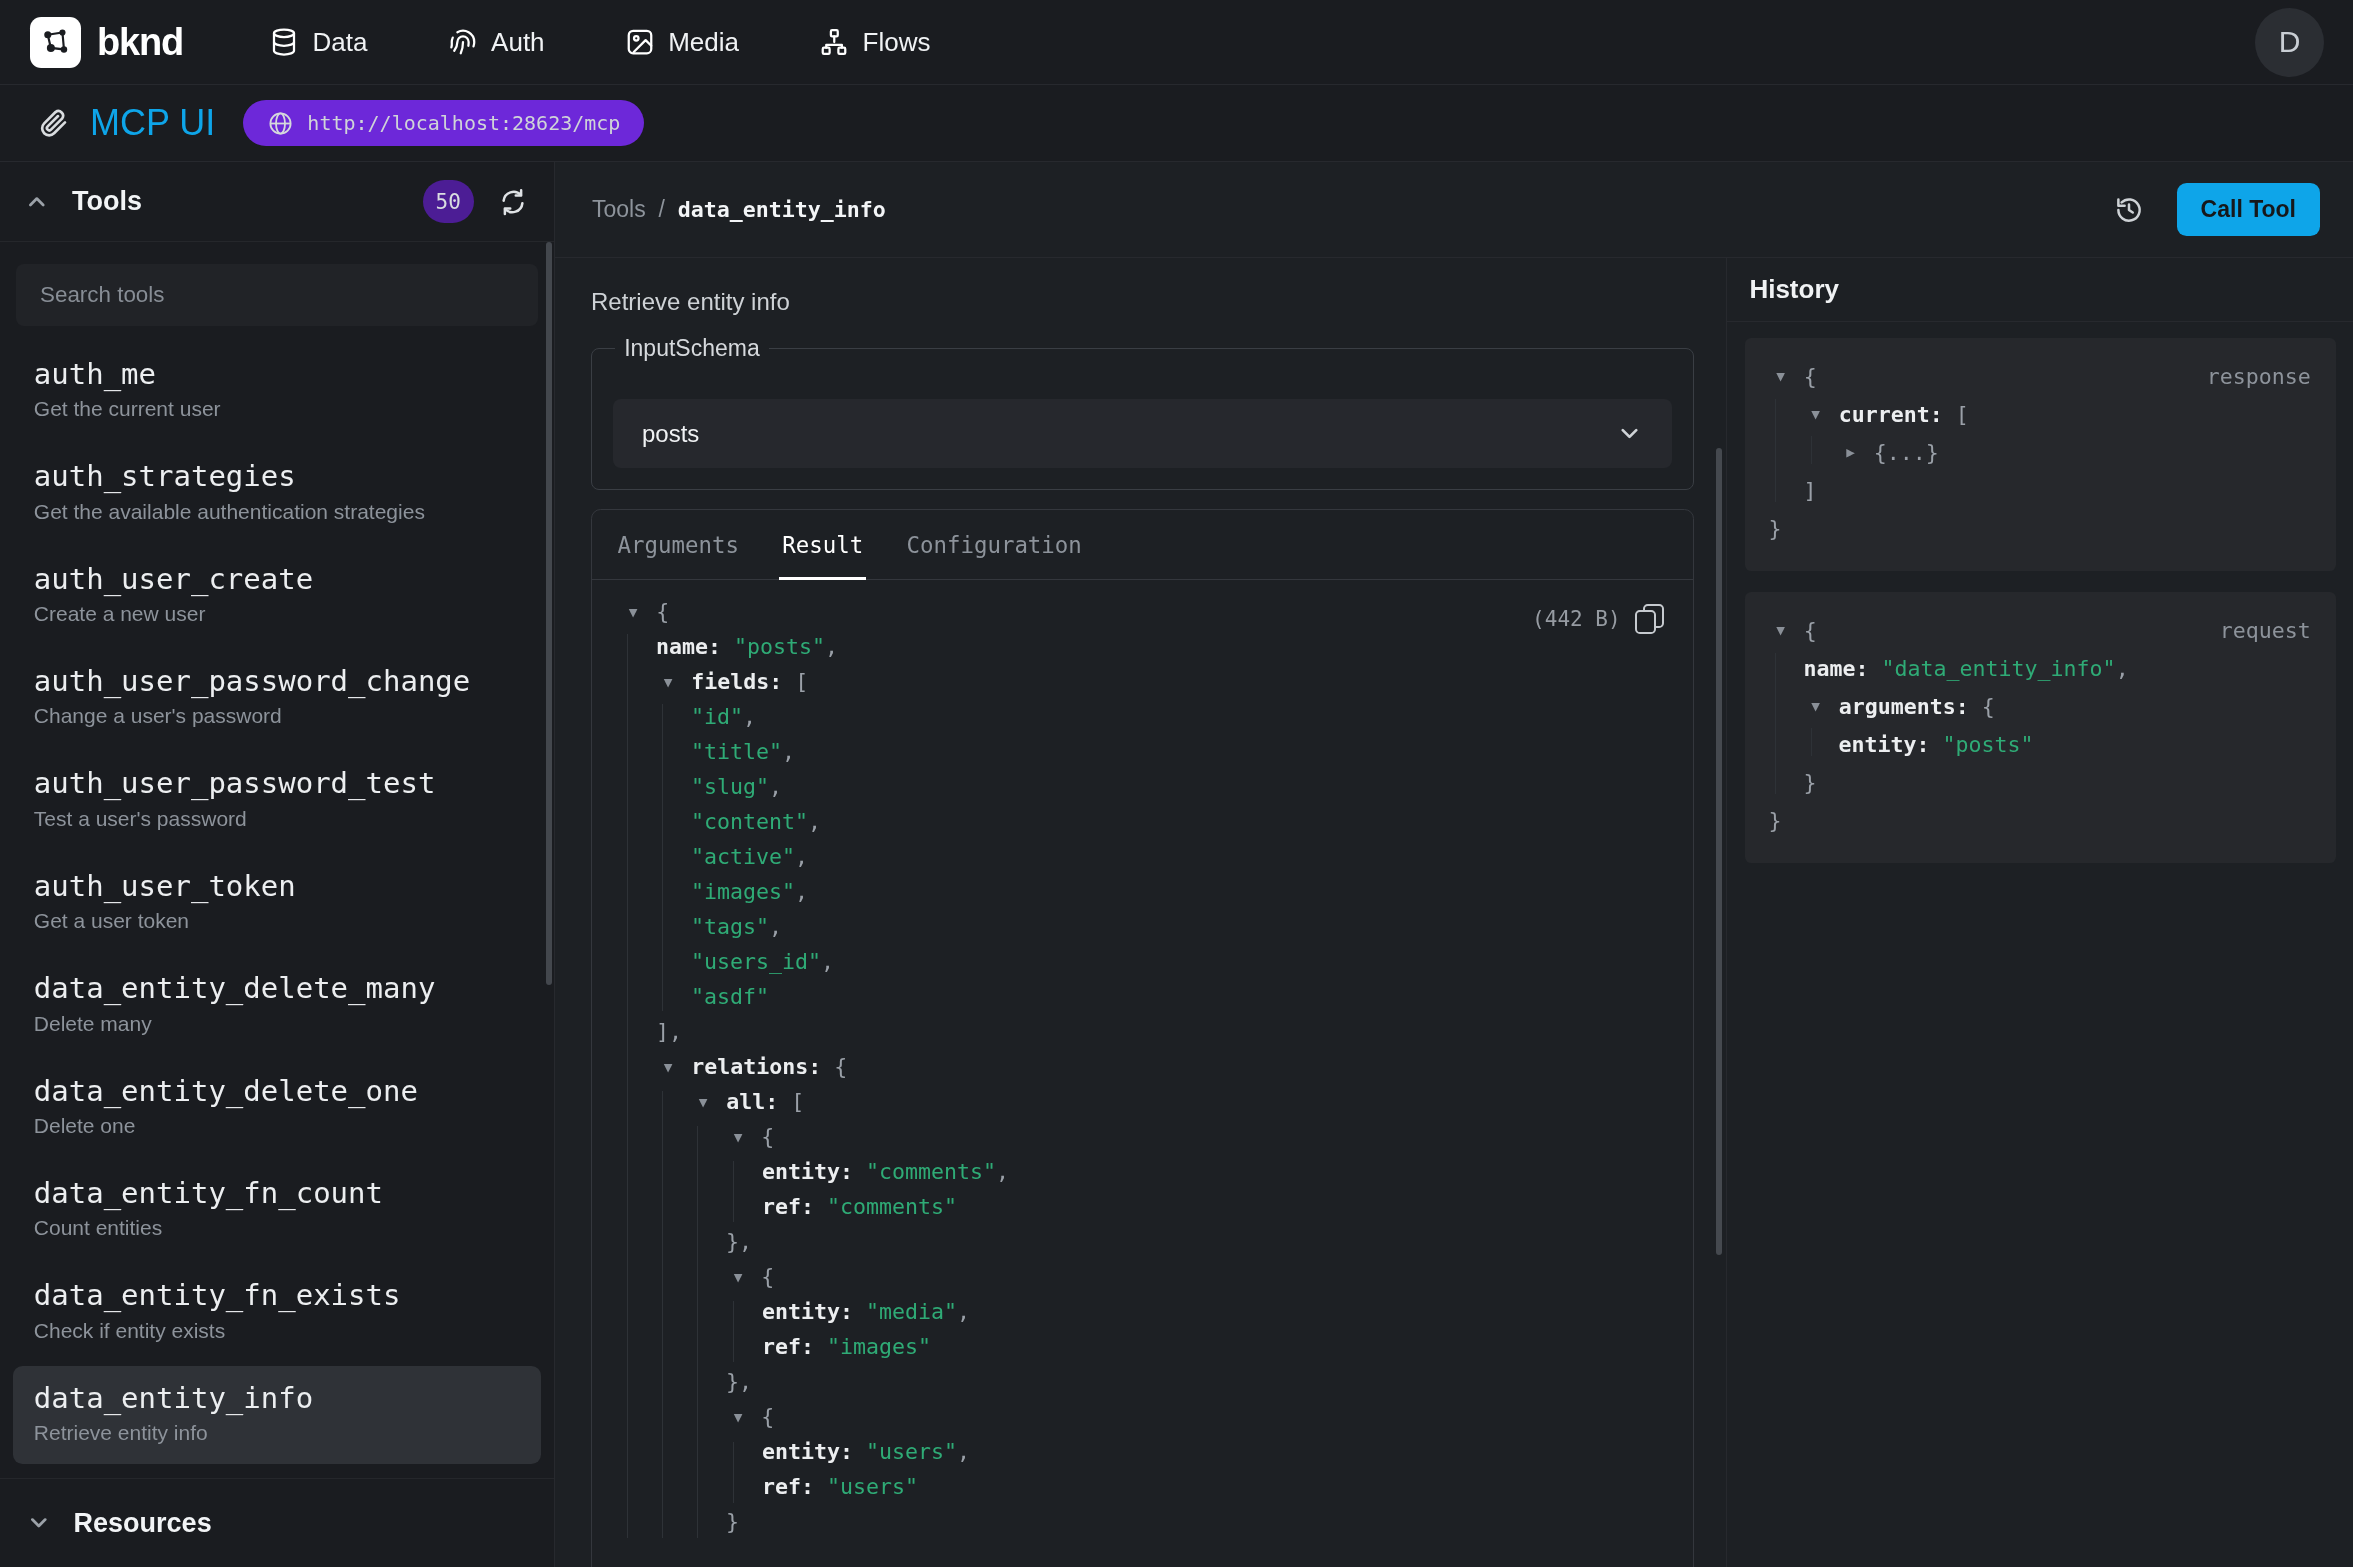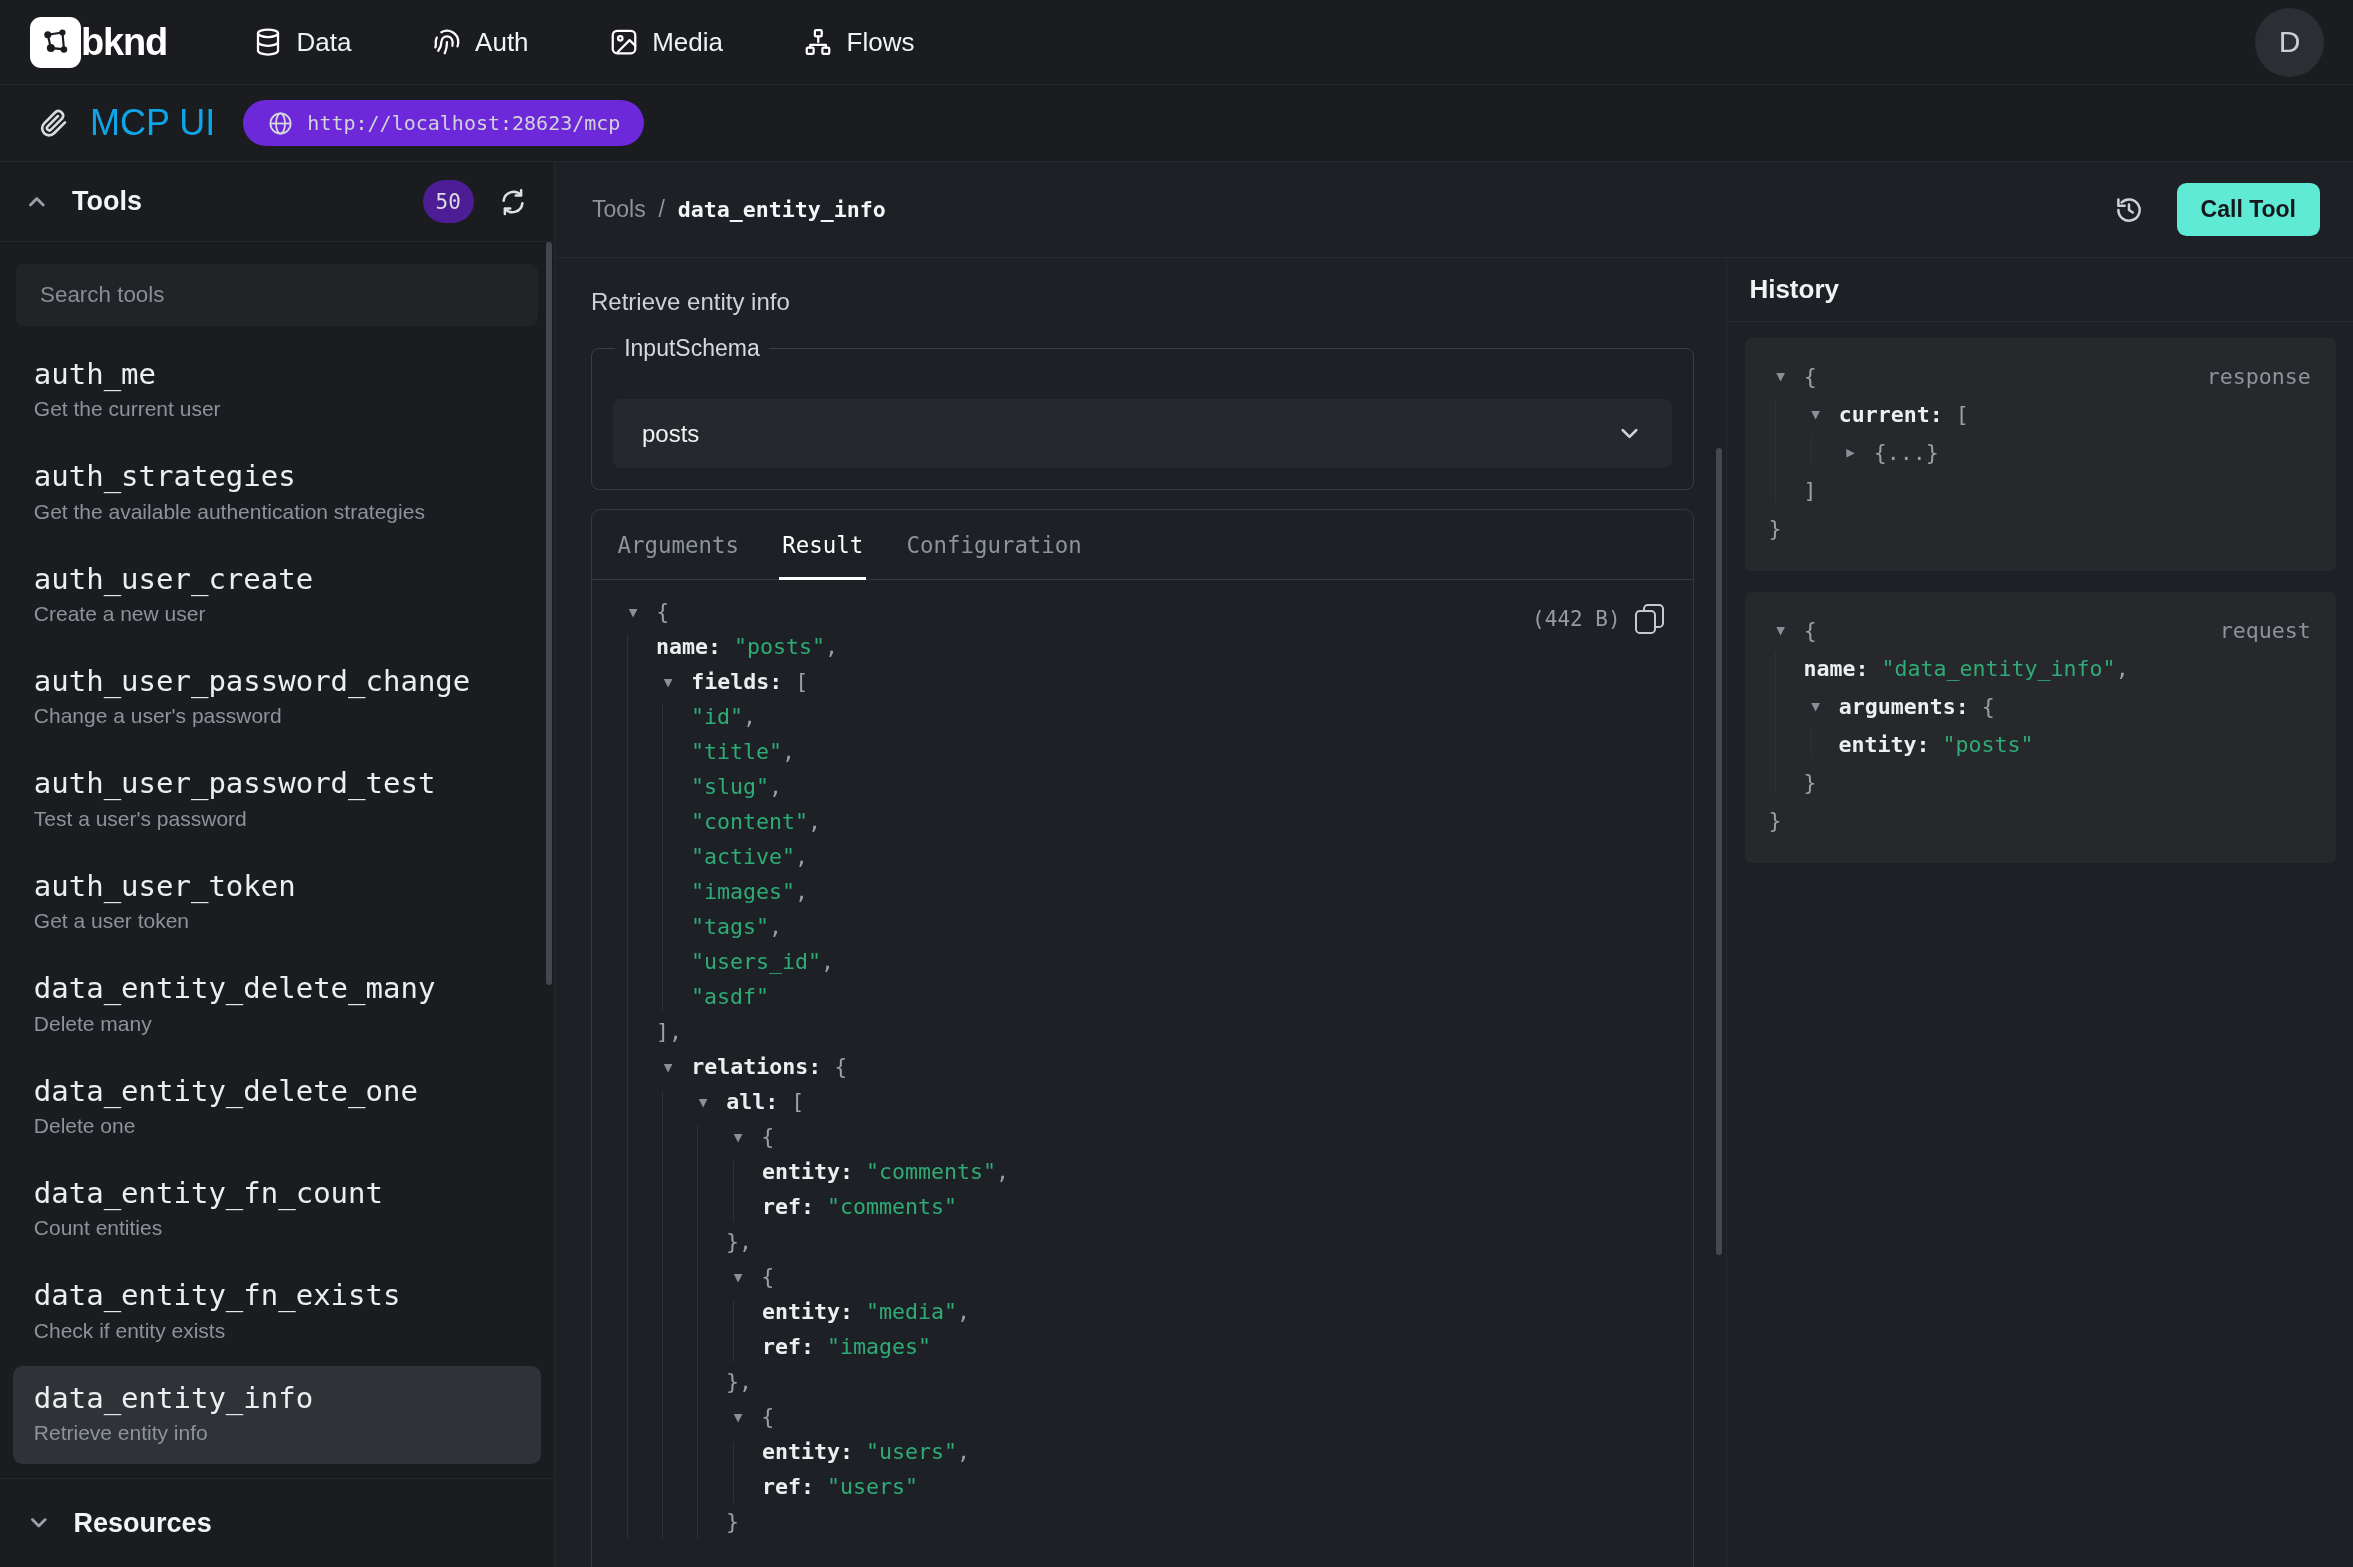--- a/index.html
+++ b/index.html
@@ -2,21 +2,21 @@
 <html style="font-size:12.8px"><head>
 <meta charset="utf-8">
 <style>
   * { margin:0; padding:0; box-sizing:border-box; }
   html,body { width:2354px; height:1568px; overflow:hidden; }
   body { background:#1d2024; font-family:"Liberation Sans", sans-serif; color:#eceef0; }
 
   
   .topnav { height:85px; display:flex; align-items:center; padding:0 30px;
             background:#1a1c20; border-bottom:0.8px solid #27292e; }
-  .brand { display:flex; align-items:center; }
+  .brand { display:flex; align-items:center; gap:16px; }
   .logo-box { width:51px; height:51px; background:#ffffff; border-radius:11.2px;
               display:flex; align-items:center; justify-content:center; }
   .brand-name { font-size:38px; font-weight:800; letter-spacing:-1.2px; color:#fff; }
   .nav-items { display:flex; margin-left:86px; gap:80px; }
   .nav-item { display:flex; align-items:center; gap:13.6px; font-size:26px; color:#f0f2f4; cursor:pointer; }
   .nav-item svg { width:30px; height:30px; stroke:#fff; fill:none; stroke-width:1.8; stroke-linecap:round; stroke-linejoin:round; }
   .avatar { margin-left:auto; width:69px; height:69px; border-radius:50%; background:#2b2e33;
             color:#c9ced4; font-size:30px; display:flex; align-items:center; justify-content:center; }
 
   
@@ -60,21 +60,21 @@
   .sb-thumb { position:absolute; right:2.4px; top:80px; width:5.6px; height:743px; background:#43474d; border-radius:3.2px; }
 
   
   .main-right { flex:1; display:flex; flex-direction:column; min-width:0; }
   .crumb-row { height:96px; border-bottom:0.8px solid #27292e; display:flex; align-items:center;
                padding:0 34px 0 37px; flex:none; }
   .crumbs { display:flex; align-items:center; gap:12.8px; font-size:23px; color:#8d939b; }
   .crumb-current { font-family:"DejaVu Sans Mono", monospace; font-weight:700; font-size:21.6px; color:#f3f5f7; }
   .history-btn { margin-left:auto; width:37px; height:37px; display:flex; align-items:center; justify-content:center; cursor:pointer; }
   .history-btn svg { width:30px; height:30px; stroke:#ced2d6; fill:none; stroke-width:2; stroke-linecap:round; stroke-linejoin:round; }
-  .call-tool { margin-left:29px; background:#5eead4; color:#16181b; font-size:23px; font-weight:700;
+  .call-tool { margin-left:29px; background:#0ea5e9; color:#16181b; font-size:23px; font-weight:700;
                height:53px; padding:0 24px; border-radius:9.6px; display:flex; align-items:center;
                border:none; cursor:pointer; font-family:"Liberation Sans", sans-serif; }
 
   .split { flex:1; display:flex; min-height:0; }
 
   
   .main-panel { width:1172px; flex:none; border-right:0.8px solid #27292e; position:relative;
                 padding:0 32px 0 36px; overflow:hidden; }
   .tool-desc-line { margin-top:29px; font-size:24px; line-height:29px; color:#ced2d6; }
   .schema-fieldset { margin-top:19px; border:0.8px solid #3a3e44; border-radius:8px; padding:16px 21px 21px; }

